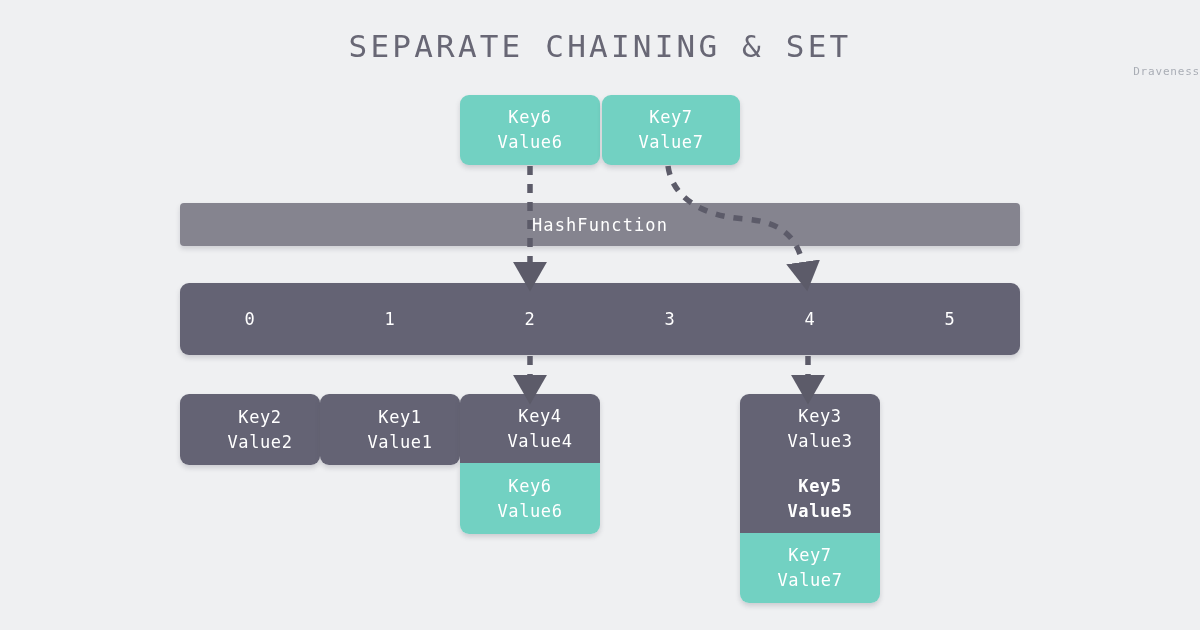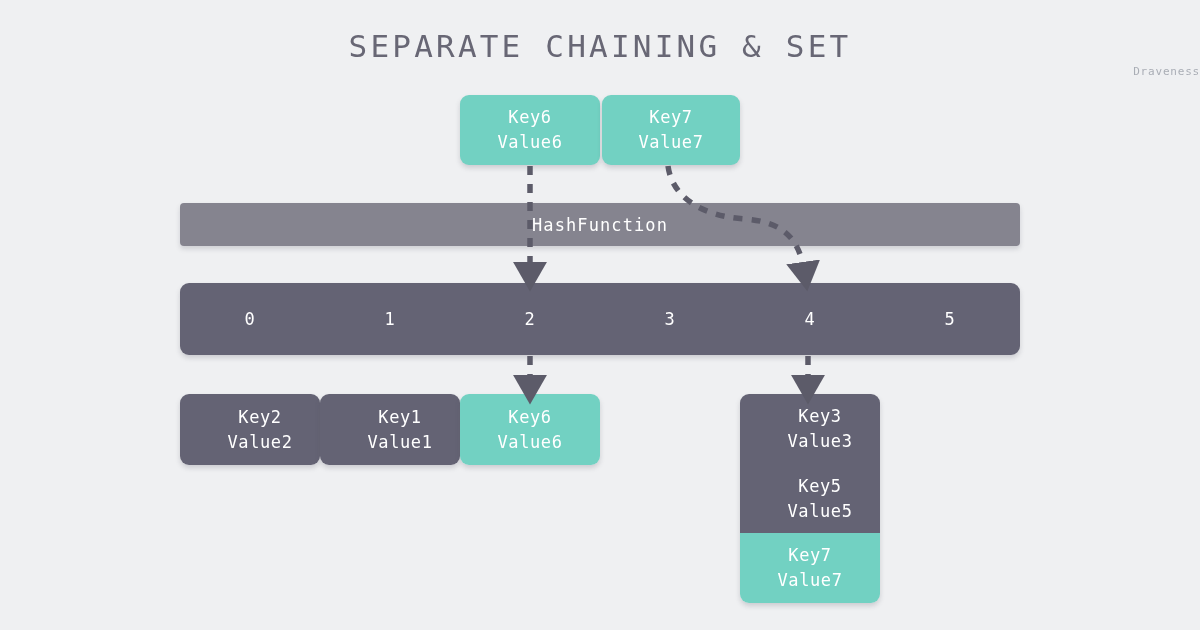--- a/index.html
+++ b/index.html
@@ -195,32 +195,36 @@
   </div>
 
   <div class="chain" style="left:320px; top:394px; width:140px;">
     <div class="slot dark" style="height:71px;text-align:center;">
       <span class="kv-line">Key1</span>
       <span class="kv-line">Value1</span>
     </div>
   </div>
 
   <div class="chain" style="left:460px; top:394px; width:140px;">
+    <div class="slot dark" style="height:69px;">
+      <span class="kv-line">Key4</span>
+      <span class="kv-line">Value4</span>
+    </div>
     <div class="slot green" style="height:71px;">
       <span class="kv-line">Key6</span>
       <span class="kv-line">Value6</span>
     </div>
   </div>
 
   <div class="chain" style="left:740px; top:394px; width:140px;">
     <div class="slot dark" style="height:70px;text-align:center;">
       <span class="kv-line">Key3</span>
       <span class="kv-line">Value3</span>
     </div>
-    <div class="slot dark" style="height:69px;">
+    <div class="slot dark" style="height:69px;font-weight:bold;">
       <span class="kv-line">Key5</span>
       <span class="kv-line">Value5</span>
     </div>
     <div class="slot green" style="height:70px;">
       <span class="kv-line">Key7</span>
       <span class="kv-line">Value7</span>
     </div>
   </div>
 
   <svg id="arrow-layer" viewBox="0 0 1200 630" xmlns="http://www.w3.org/2000/svg">

